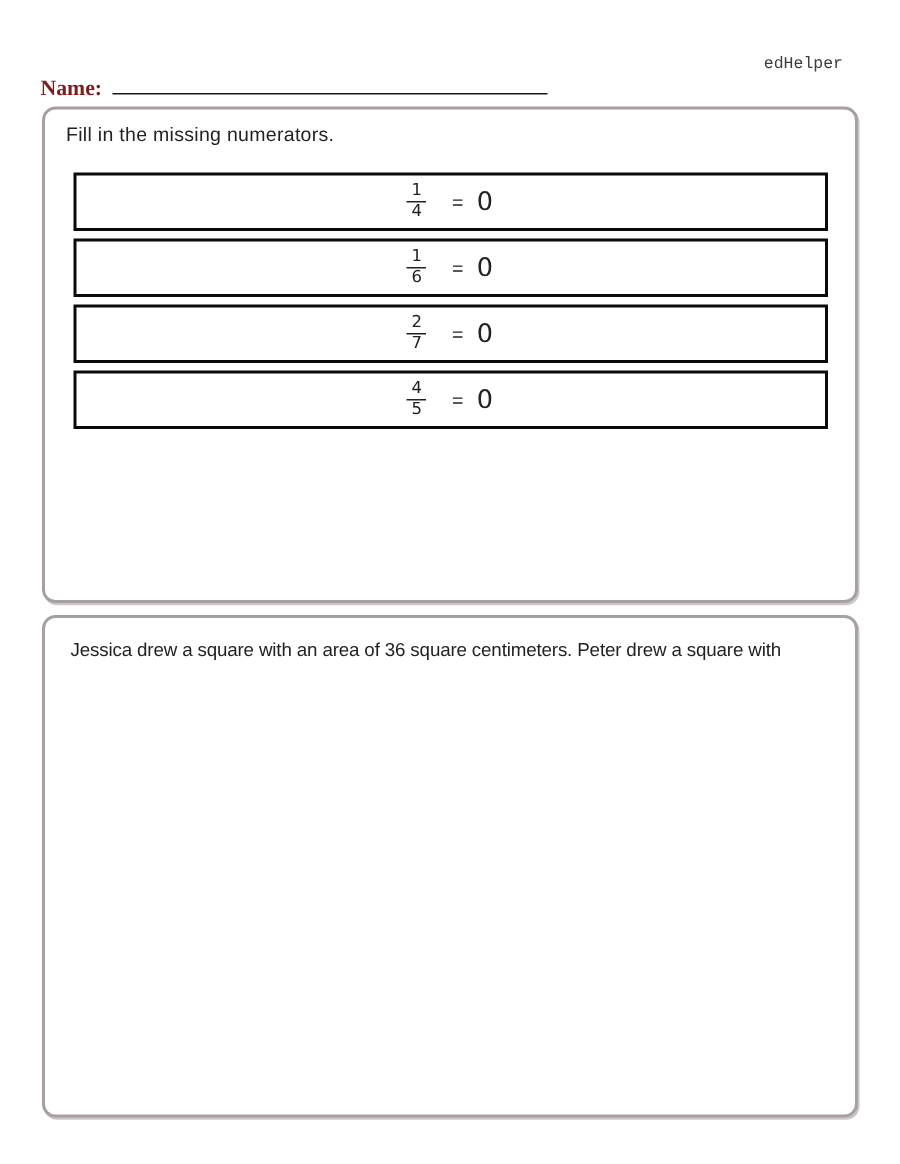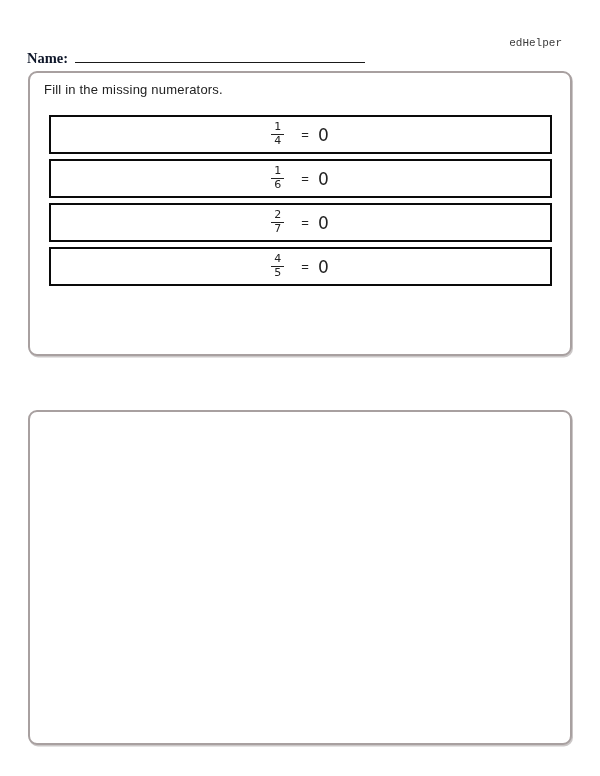--- a/index.html
+++ b/index.html
@@ -25,41 +25,41 @@
   .name-row {
     position: absolute;
     top: 49px;
     left: 27px;
     white-space: nowrap;
   }
   .name-label {
     font-family: "Liberation Serif", serif;
     font-weight: bold;
     font-size: 14.5px;
-    color: #0f172a;
+    color: #7f1d1d;
   }
   .name-line {
     display: inline-block;
     width: 290px;
     height: 13px;
     margin-left: 7px;
     border-bottom: 1.6px solid #1a1a1a;
   }
 
   .box {
     position: absolute;
     left: 28px;
     width: 544px;
     box-sizing: border-box;
     border: 2px solid #a8a0a0;
     border-radius: 9px;
     background: #fff;
     box-shadow: 1px 1.5px 0 rgba(140,130,130,0.45);
   }
-  #fill-box  { top: 71px;  height: 285px; }
+  #fill-box  { top: 71px;  height: 331px; }
   #word-box  { top: 410px; height: 335px; }
 
   .instruction {
     margin: 9px 0 0 14px;
     font-size: 13px;
     color: #222;
     letter-spacing: 0.2px;
   }
 
   .rows { width: 503px; margin: 18px auto 0; }
@@ -145,16 +145,17 @@
         </span>
         <span class="eq">=</span>
         <span class="zero">0</span>
       </div>
 
     </div>
   </div>
 
   <div class="box" id="word-box">
     <div class="problem">
+      <div class="problem-line">Jessica drew a square with an area of 36 square centimeters.  Peter drew a square with</div>
     </div>
   </div>
 
 </div>
 
 </body></html>

